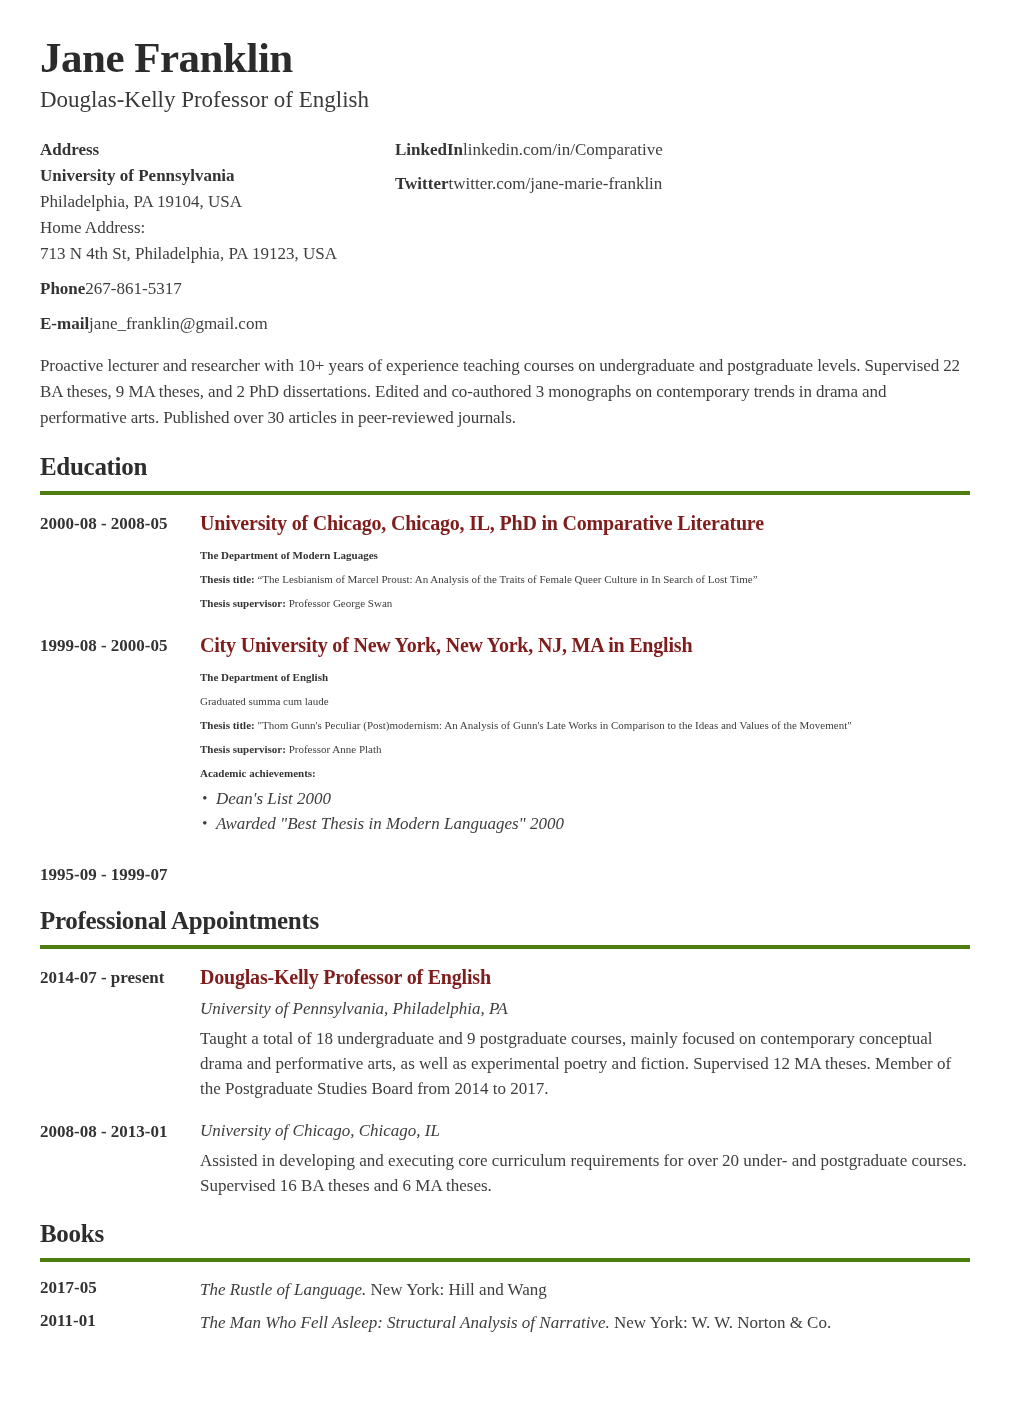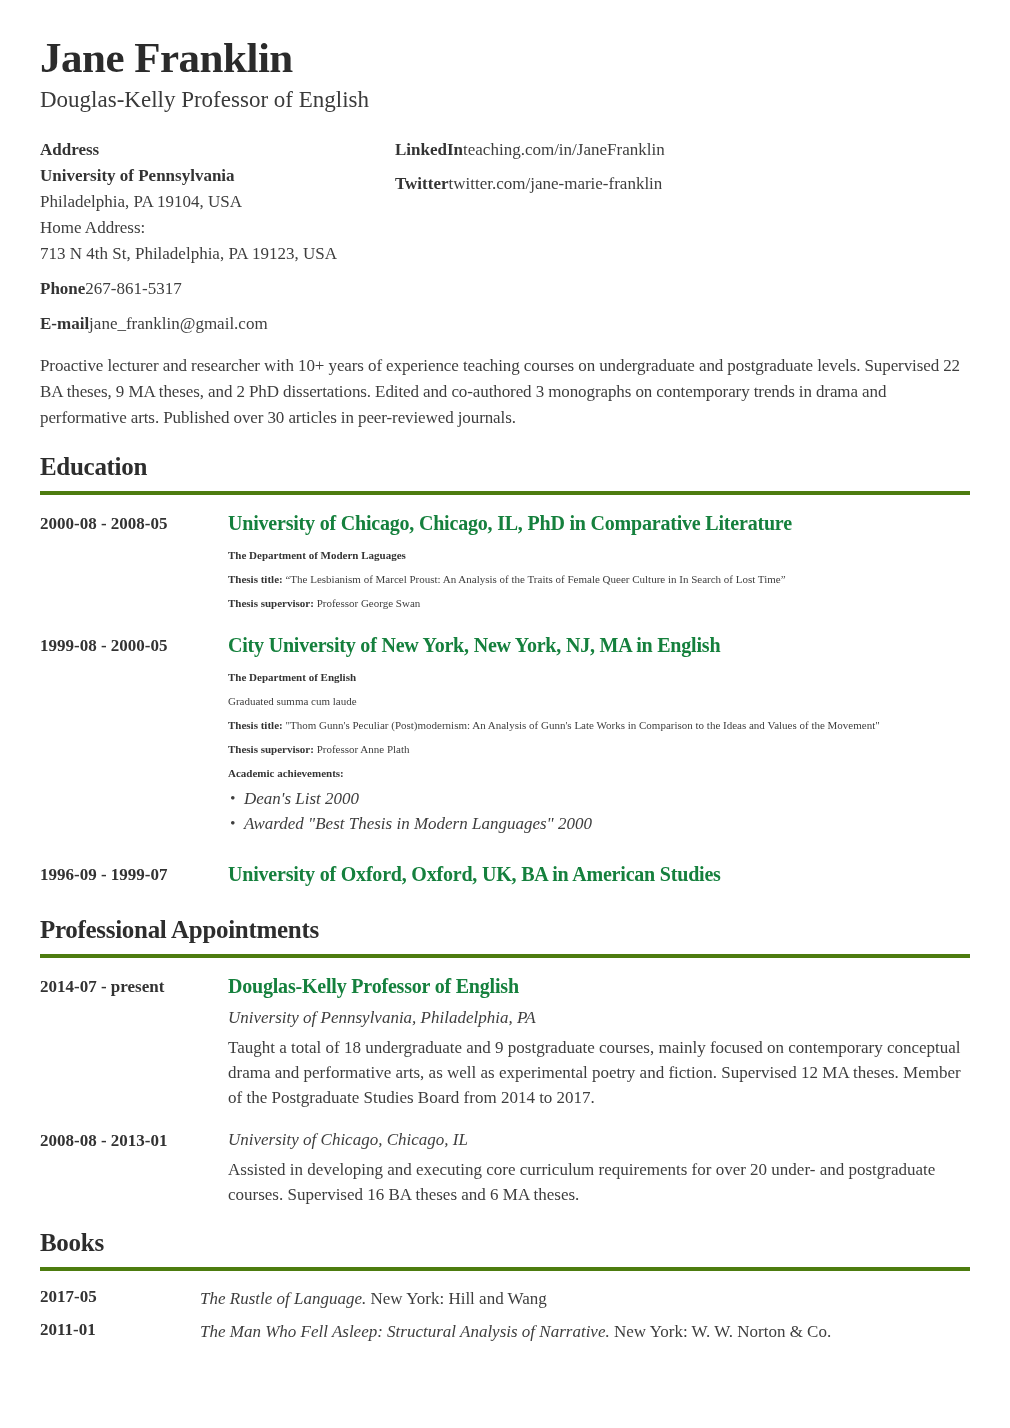--- a/index.html
+++ b/index.html
@@ -32,24 +32,24 @@
   .summary { font-size:17px; line-height:26px; margin-top:16px; letter-spacing:-0.1px; }
 
   
   .section-heading {
     font-size:25px; font-weight:700; color:#2d2d2d;
     margin-top:22px; padding-bottom:10px;
     border-bottom:4px solid #4d7c0f; letter-spacing:-0.3px;
   }
   .entries { margin-top:16px; }
 
-  .entry { display:flex; margin-bottom:18px;gap:28px; }
+  .entry { display:flex; margin-bottom:18px; }
   .entry-date { width:160px; flex-shrink:0; font-weight:700; font-size:17px; color:#333333; padding-top:3px; }
   .entry-body { flex:1; }
-  .entry-title { font-size:20px; font-weight:700; color:#15803d; line-height:1.25; margin-bottom:7px; letter-spacing:-0.2px; }
+  .entry-title { font-size:20px; font-weight:700; color:#7f1d1d; line-height:1.25; margin-bottom:7px; letter-spacing:-0.2px; }
   .entry-line { font-size:11px; line-height:24px; }
   .entry-sub-italic { font-size:17px; line-height:24px; font-style:italic; margin-bottom:5px; }
   .entry-desc { font-size:17px; line-height:25px; }
   .entry.extra-gap { margin-top:26px; }
 
   ul.achievements { list-style:none; margin-top:1px;font-style:italic; }
   ul.achievements li { font-size:17px; line-height:25px; padding-left:16px; position:relative; }
   ul.achievements li::before { content:"\2022"; position:absolute; left:2px; top:0; font-size:15px; color:#3e3e3e; }
 
   
@@ -77,21 +77,21 @@
       <div class="c-row">713 N 4th St, Philadelphia, PA 19123, USA</div>
       <div class="c-row gap-top">
         <span class="lbl">Phone</span><span>267-861-5317</span>
       </div>
       <div class="c-row gap-top">
         <span class="lbl">E-mail</span><span>jane_franklin@gmail.com</span>
       </div>
     </div>
     <div class="contact-right">
       <div class="c-row">
-        <span class="lbl">LinkedIn</span><span>teaching.com/in/JaneFranklin</span>
+        <span class="lbl">LinkedIn</span><span>linkedin.com/in/Comparative</span>
       </div>
       <div class="c-row">
         <span class="lbl">Twitter</span><span>twitter.com/jane-marie-franklin</span>
       </div>
     </div>
   </div>
 
   <p class="summary">Proactive lecturer and researcher with 10+ years of experience teaching courses on undergraduate and postgraduate levels. Supervised 22 BA theses, 9 MA theses, and 2 PhD dissertations. Edited and co-authored 3 monographs on contemporary trends in drama and performative arts. Published over 30 articles in peer-reviewed journals.</p>
 
   <div>
@@ -130,24 +130,21 @@
           </div>
           <div class="entry-line bold">Academic achievements:</div>
           <ul class="achievements">
             <li>Dean's List 2000</li>
             <li>Awarded "Best Thesis in Modern Languages" 2000</li>
           </ul>
         </div>
       </div>
 
       <div class="entry extra-gap">
-        <div class="entry-date">1996-09 - 1999-07</div>
-        <div class="entry-body">
-          <div class="entry-title">University of Oxford, Oxford, UK, BA in American Studies</div>
-        </div>
+        <div class="entry-date">1995-09 - 1999-07</div>
       </div>
 
     </div>
   </div>
 
   <div>
     <h2 class="section-heading">Professional Appointments</h2>
     <div class="entries">
 
       <div class="entry">

